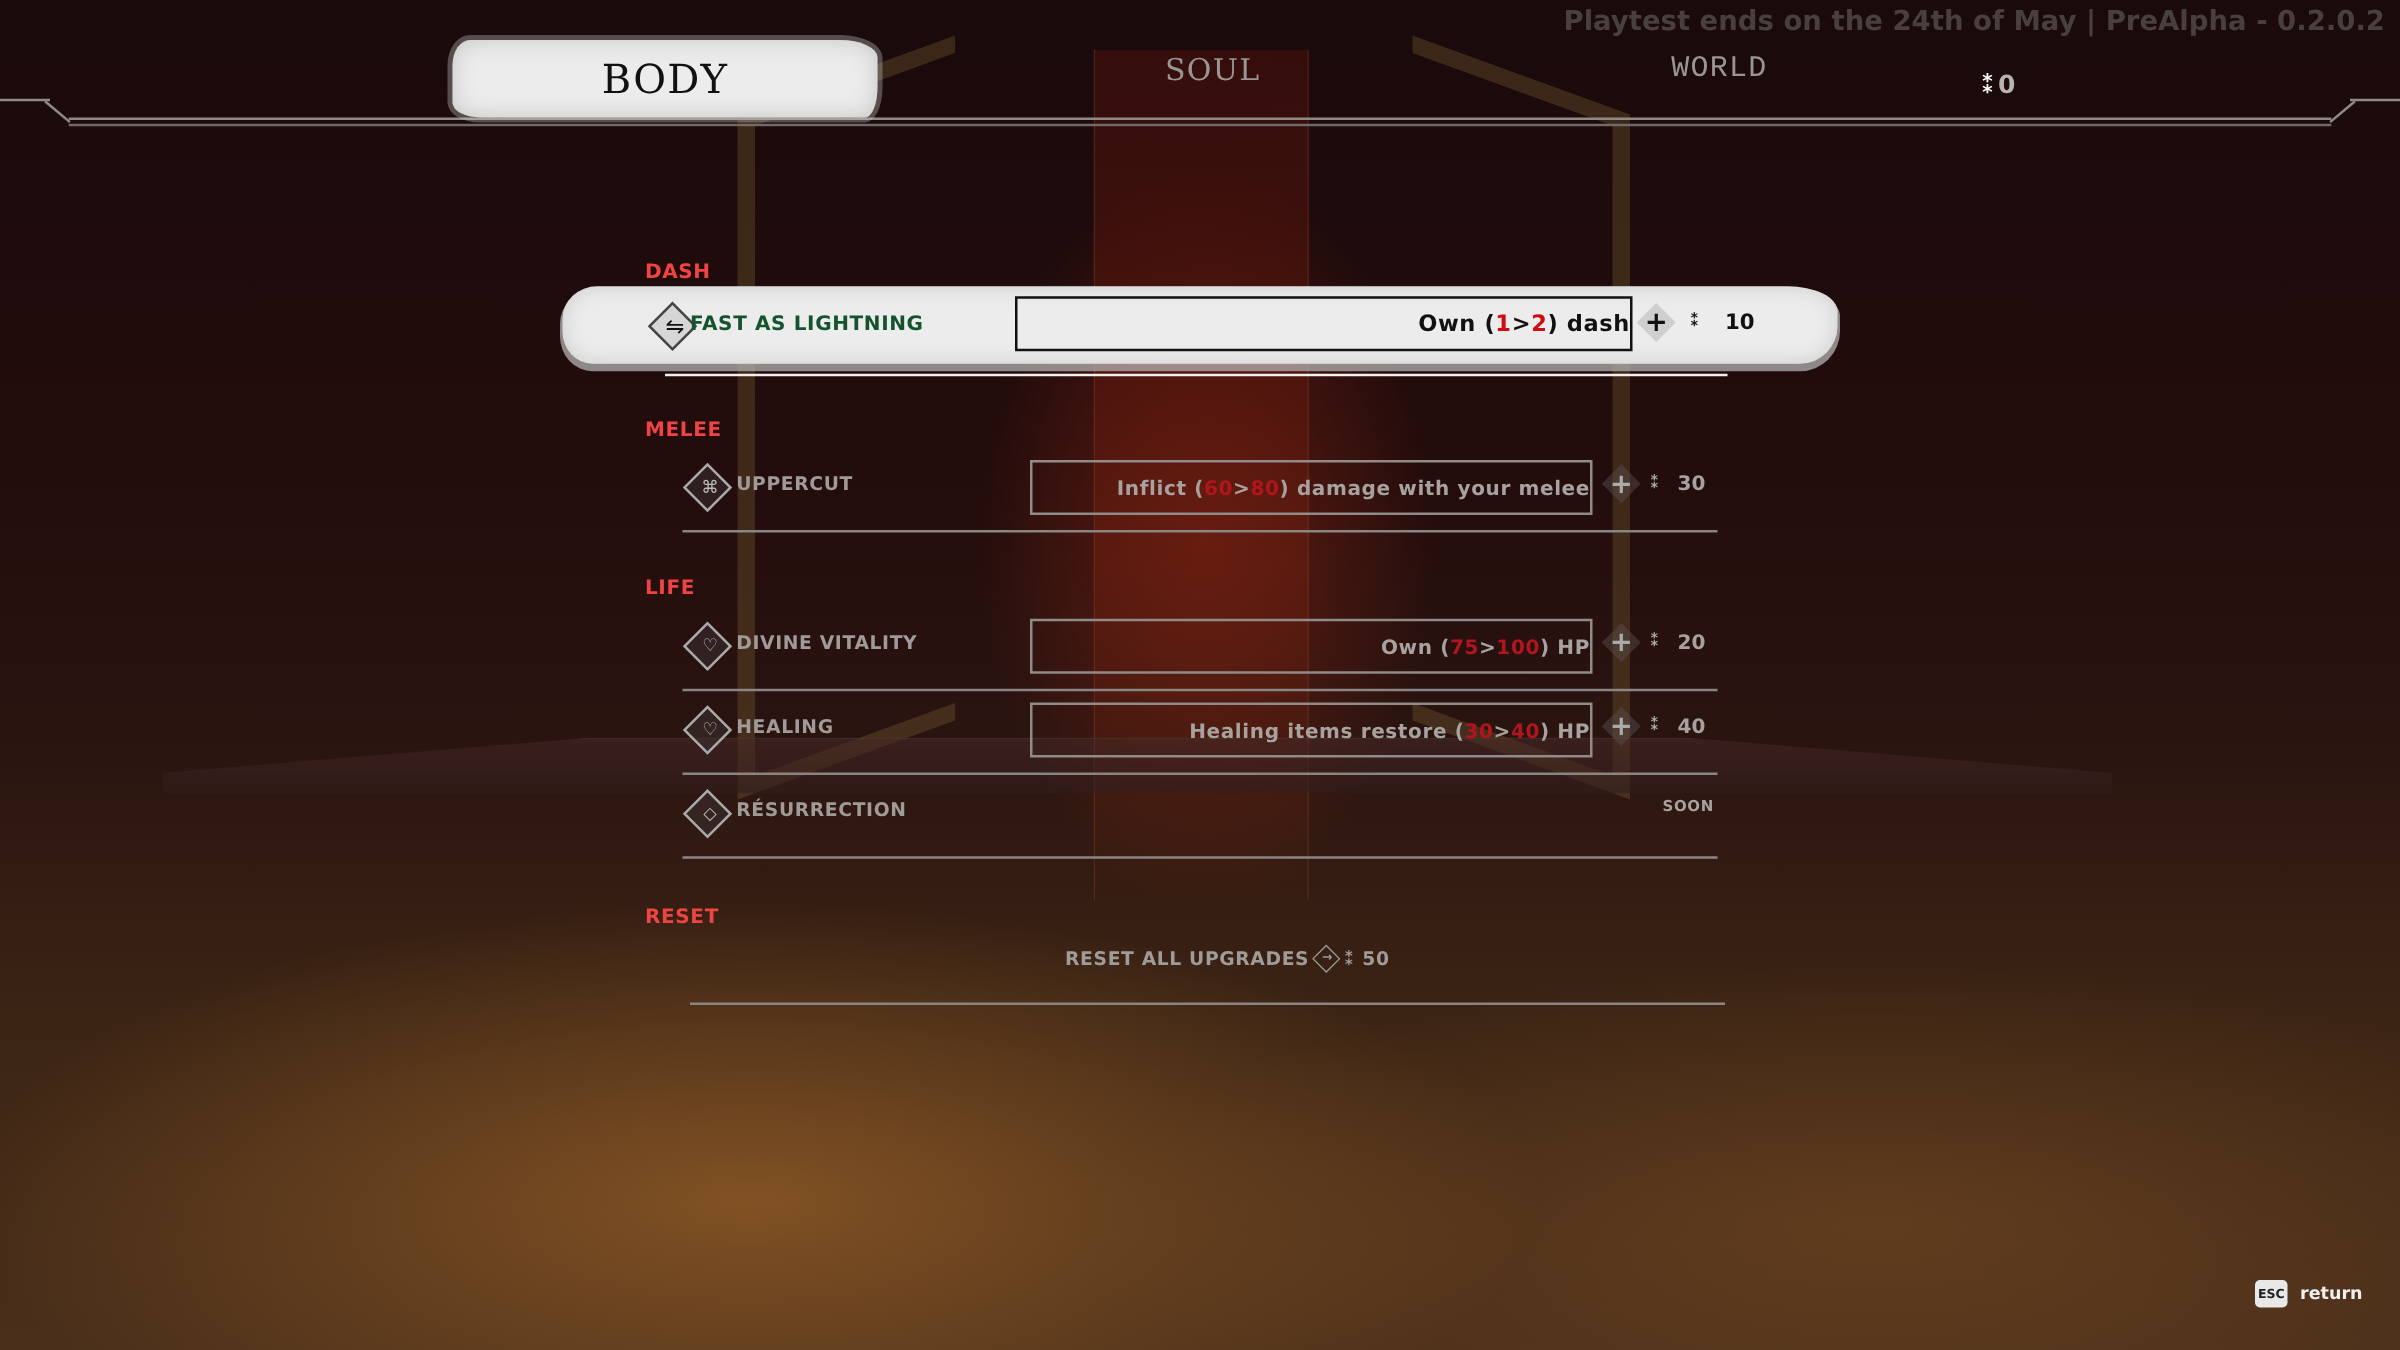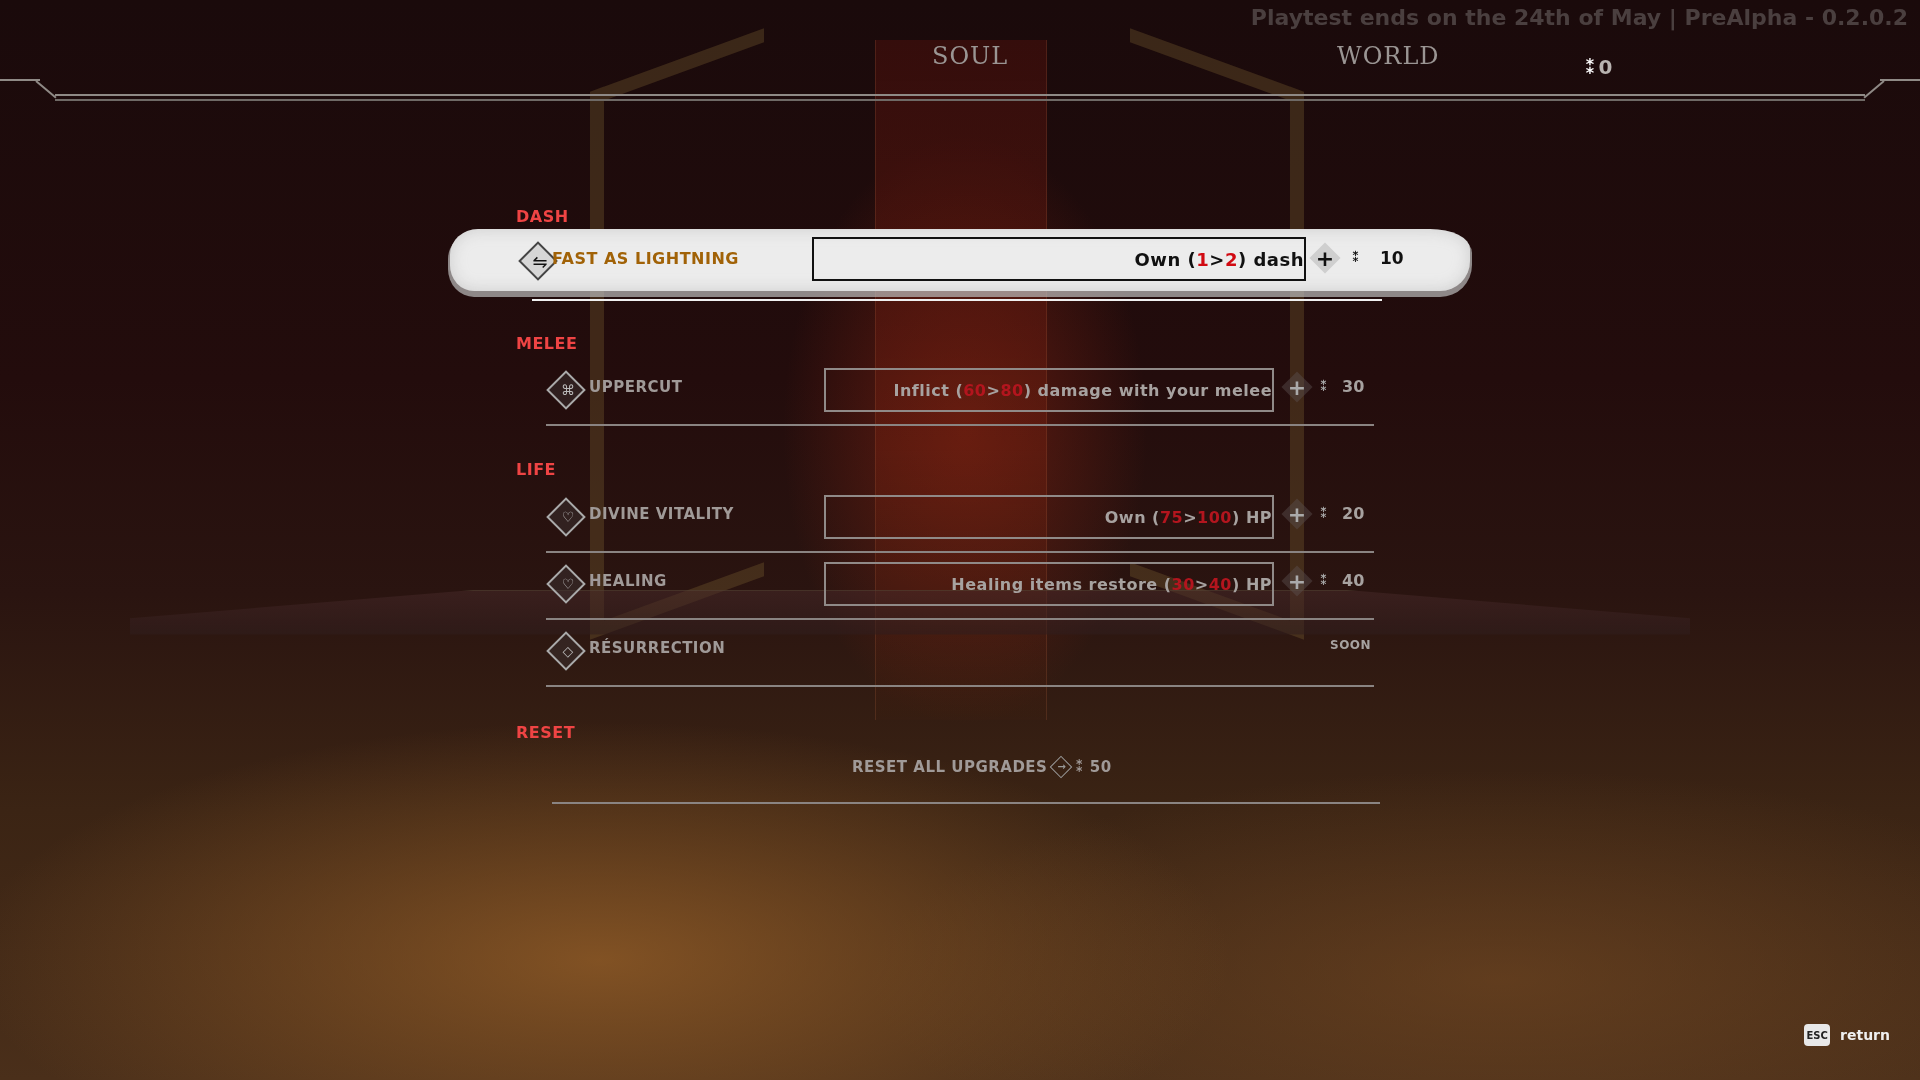--- a/index.html
+++ b/index.html
@@ -49,21 +49,21 @@
     color:#9a9593; letter-spacing:1px; cursor:pointer;
   }
   .tab.active {
     left:362px; top:32px; width:340px; height:62px;
     background: #ececec;
     color:#111; font-size:32px; text-align:center; line-height:62px;
     border-radius:14px 30px 10px 22px / 20px 14px 24px 12px;
     box-shadow: 0 0 0 4px rgba(200,200,200,0.35), inset 0 0 18px rgba(150,150,150,0.45);
   }
   .tab-soul { left:932px; }
-  .tab-world { left:1337px; }
+  .tab-world { left:1337px;font-family:Liberation Mono, monospace; }
   .currency-top {
     position:absolute; left:1585px; top:55px; font-size:20px; color:#b8b3b0; font-weight:bold;
   }
   .currency-top .gem { color:#fff; margin-right:3px; }
   .playtest {
     position:absolute; right:12px; top:5px; font-size:22px; font-weight:bold; color:#4a3f3f;
   }
 
   
   .section-title {
@@ -101,21 +101,21 @@
   .row .soon { position:absolute; left:784px; top:9px; font-size:12px; font-weight:bold; color:#a7a2a0; letter-spacing:0.5px; }
 
   
   .row.selected .brush {
     position:absolute; left:-96px; top:-14px; width:1020px; height:62px; background:#ececec;
     border-radius:28px 40px 30px 24px / 26px 20px 30px 26px;
     box-shadow: 0 4px 0 2px rgba(190,190,190,0.7), inset 0 0 16px rgba(160,160,160,0.4);
   }
   .row.selected .icon { left:-22px; top:4px; border-color:#444; background:#d6d6d6; }
   .row.selected .icon-glyph { left:-24px; top:0; color:#111; font-size:18px; }
-  .row.selected .name { left:6px; top:6px; color:#a16207; font-size:16px; }
+  .row.selected .name { left:6px; top:6px; color:#14532d; font-size:16px; }
   .row.selected .desc-box { left:266px; top:-6px; width:490px; border-color:#111; color:#111; font-size:18px; }
   .row.selected .desc-box .hl { color:#d10a12; }
   .row.selected .buy { left:764px; top:0; }
   .row.selected .buy .dia { background:#cfcfcf; }
   .row.selected .buy .plus { color:#111; }
   .row.selected .gem { left:806px; top:6px; color:#111; }
   .row.selected .cost { left:834px; top:5px; color:#111; font-size:17px; }
   .row.selected .divider { left:-14px; bottom:-8px; width:850px; background:#f0f0f0; }
 
   .reset-row { position:absolute; left:552px; top:752px; width:828px; height:52px; }
@@ -143,20 +143,21 @@
 <div class="bg-deco platform"></div>
 
 <div class="topline">
   <div class="edge-l"></div>
   <div class="edge-l2"></div>
   <div class="line1"></div>
   <div class="line2"></div>
   <div class="edge-r"></div>
   <div class="edge-r2"></div>
 
+  <div class="tab active">BODY</div>
   <div class="tab tab-soul">SOUL</div>
   <div class="tab tab-world">WORLD</div>
 
   <div class="currency-top">
     <span class="gem">⁑</span><span>0</span>
   </div>
 </div>
 <div class="playtest">Playtest ends on the 24th of May | PreAlpha - 0.2.0.2</div>
 
 <div class="section-title" style="top:207px;">DASH</div>

